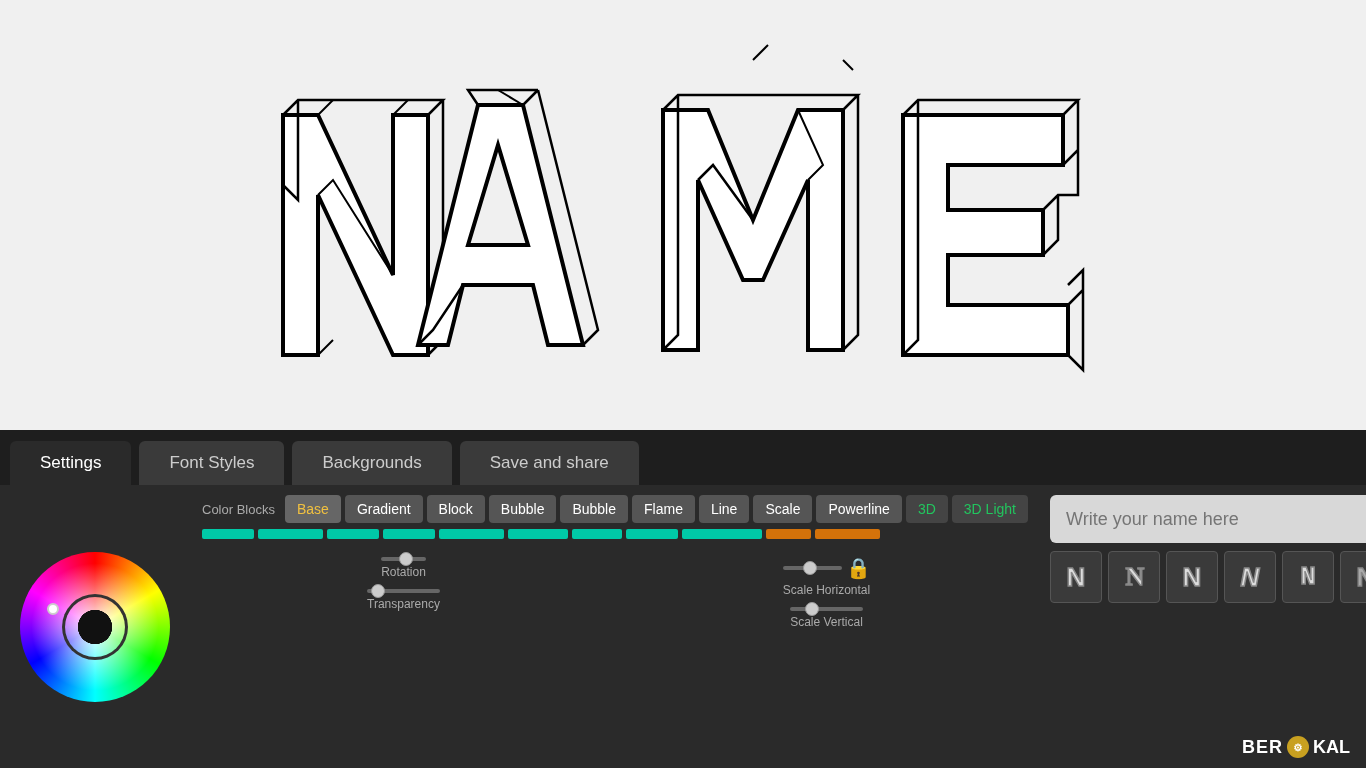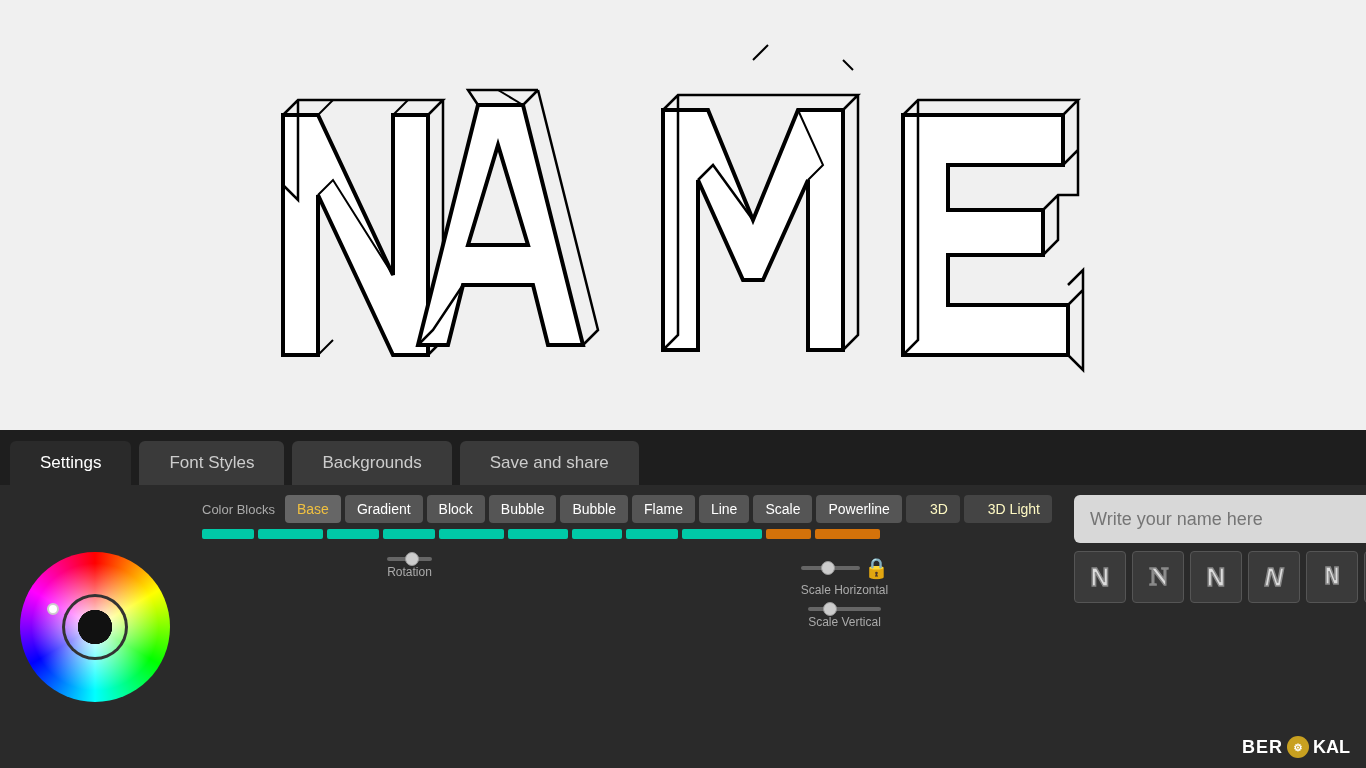--- a/index.html
+++ b/index.html
@@ -177,23 +177,22 @@
       background: #555;
       white-space: nowrap;
     }
 
     .style-btn.active {
       color: #f0c040;
       background: #666;
     }
 
     .style-btn.dim {
-      color: #fef9c3;
+      color: #22c55e;
       background: #444;
-      padding-left: 24px;
     }
 
     
     #swatches-row {
       display: flex;
       gap: 4px;
       margin-top: -2px;
     }
 
     .swatch {
@@ -450,20 +449,26 @@
         <div class="swatch orange" style="width:65px"></div>
       </div>
 
       <div id="sliders-area">
         <div class="slider-group">
           <div class="slider-row">
             <div class="slider-track">
               <div class="slider-thumb" style="left: 55%"></div>
             </div>
             <div class="slider-label">Rotation</div>
+          </div>
+          <div class="slider-row">
+            <div class="slider-track">
+              <div class="slider-thumb" style="left: 15%"></div>
+            </div>
+            <div class="slider-label">Transparency</div>
           </div>
         </div>
 
         <div class="slider-group">
           <div class="slider-row">
             <div style="display:flex;align-items:center;gap:6px;">
               <div class="slider-track" style="flex:1">
                 <div class="slider-thumb" style="left: 45%"></div>
               </div>
               <div id="lock-icon">🔒</div>

